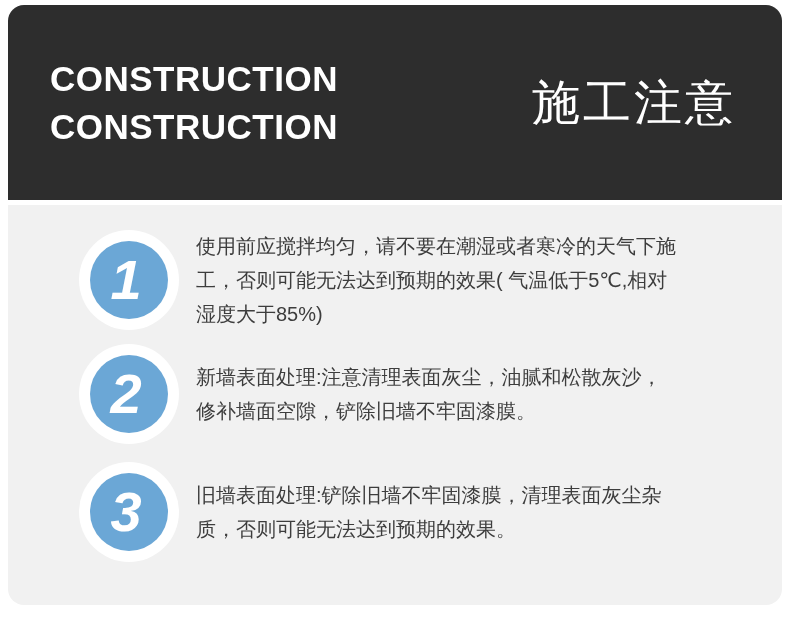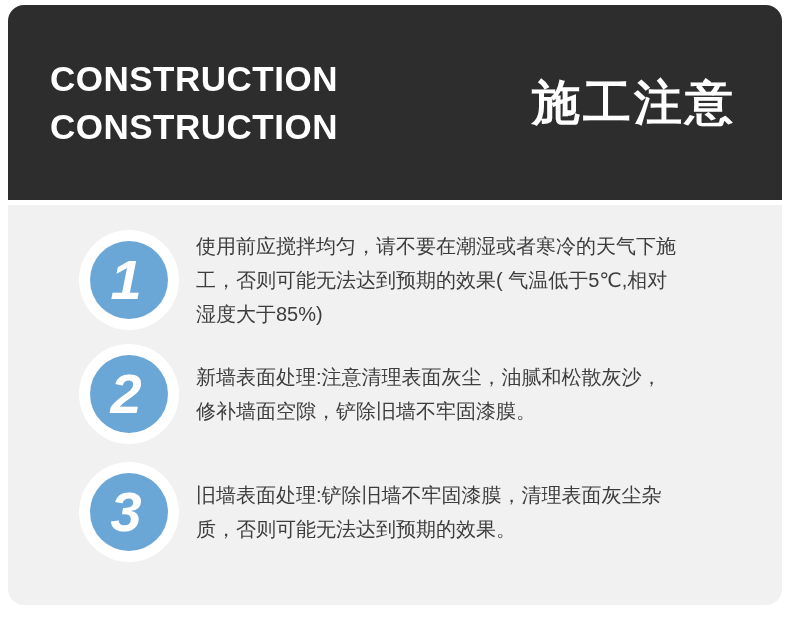--- a/index.html
+++ b/index.html
@@ -26,21 +26,21 @@
   .title-en {
     color: #ffffff;
     font-weight: bold;
     font-size: 35px;
     line-height: 48px;
     letter-spacing: 0.5px;
   }
   .title-zh {
     color: #ffffff;
     font-size: 48px;
-    font-weight: bold;
+    font-weight: normal;
     letter-spacing: 3px;
   }
   .panel {
     position: absolute;
     left: 8px; top: 205px;
     width: 774px; height: 400px;
     background: #f1f1f1;
     border-radius: 0 0 16px 16px;
   }
   .step {

